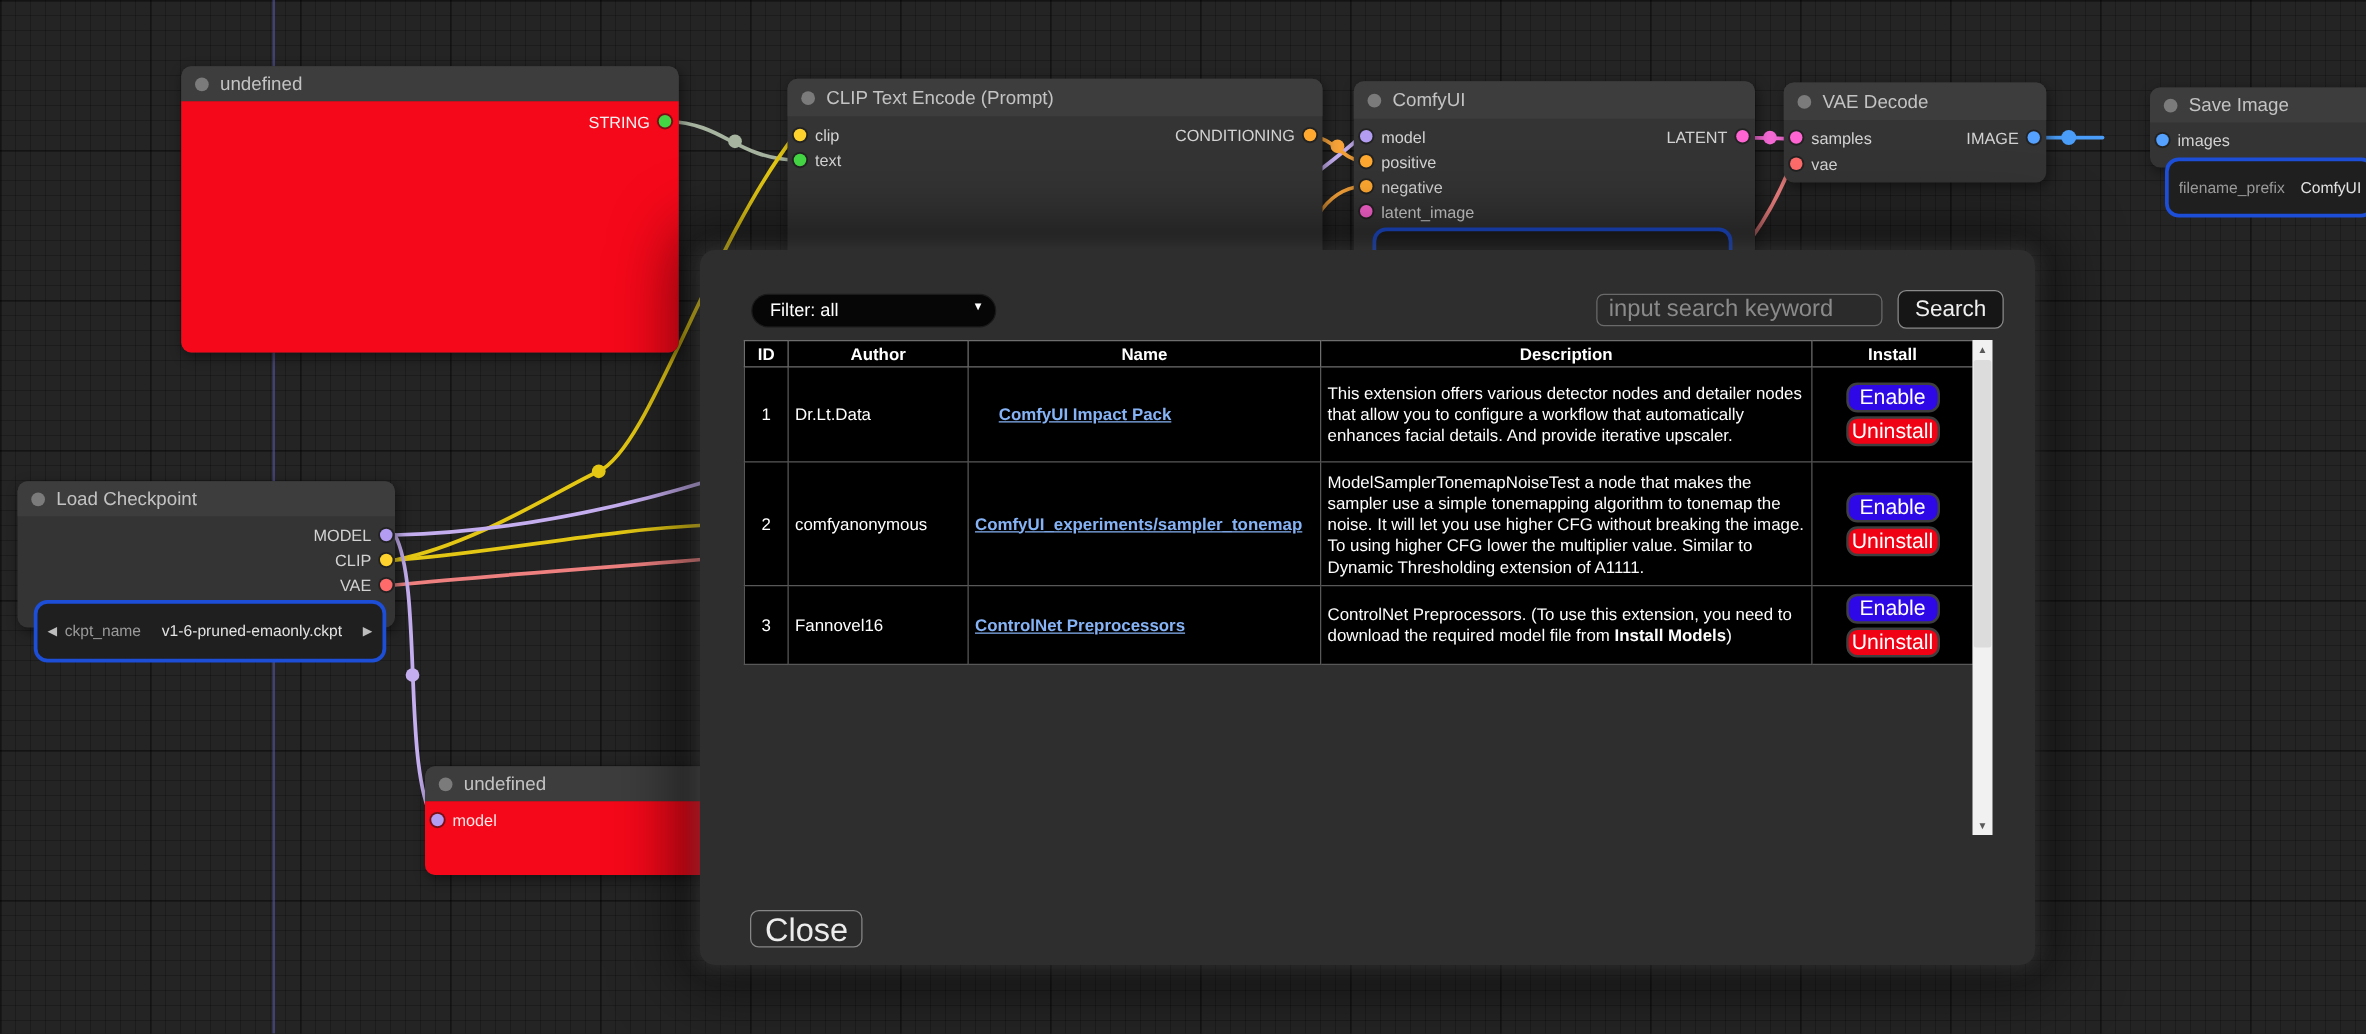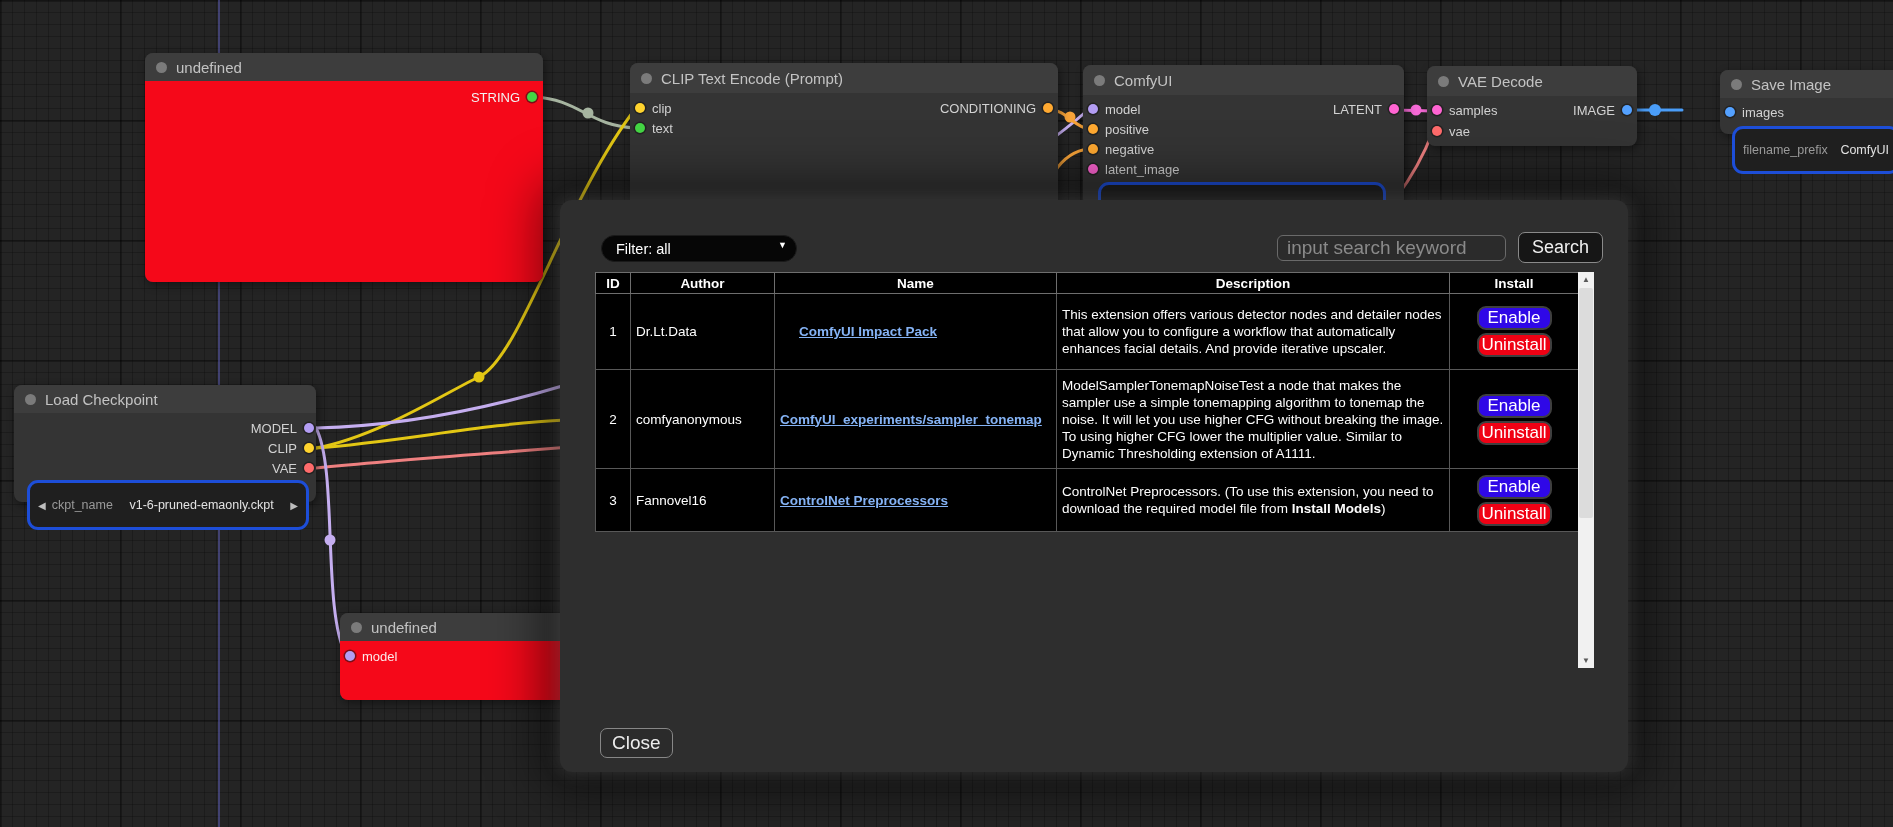--- a/index.html
+++ b/index.html
@@ -62,21 +62,21 @@
     color:#fff;font-size:17px;padding:0 0;font-family:"Liberation Sans",sans-serif;cursor:pointer;}
   
   #vscroll{position:absolute;right:0;top:0;width:16px;height:396px;background:#f1f1f1;}
   #vscroll .arr{position:absolute;left:0;width:16px;height:15px;color:#5a5a5a;font-size:8px;
     text-align:center;line-height:15px;}
   #vscroll .arr.up{top:0;}
   #vscroll .arr.down{bottom:0;}
   #vscroll .thumb{position:absolute;left:1px;width:14px;top:16px;height:230px;background:#dcdcdc;border-radius:2px;}
   #close-btn{position:absolute;left:40px;top:528px;height:30px;padding:0 11px;
     background:#2b2b2b;color:#ececec;border:1.5px solid #878787;border-radius:7px;
-    font-size:19px;font-family:"Liberation Sans",sans-serif;cursor:pointer;}
+    font-size:26px;font-family:"Liberation Sans",sans-serif;cursor:pointer;}
 </style>
 </head>
 <body>
 
 <div id="stage">
 
   <div class="axis-line" style="left:218px"></div>
 
   <svg id="wires" width="1893" height="827">
     <path d="M534,97 C580,99 588,126 636,128" stroke="#a6b4a0"></path>

